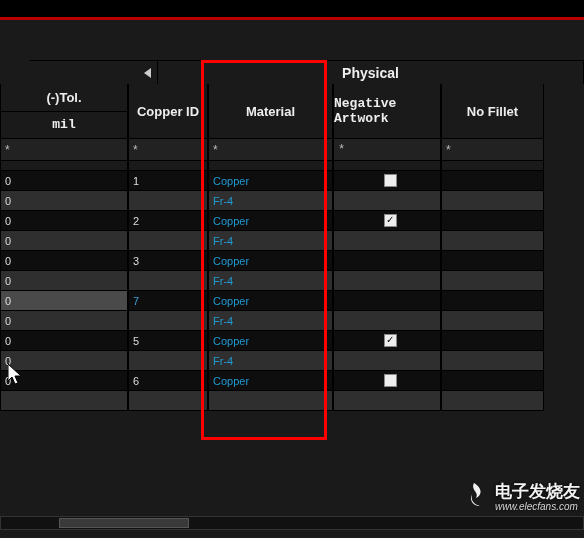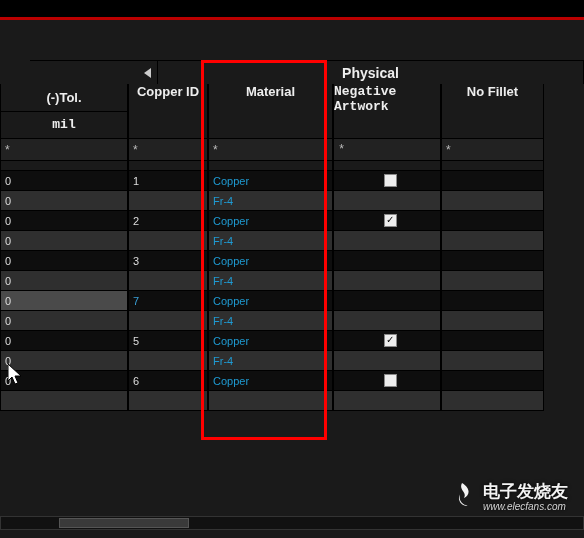--- a/index.html
+++ b/index.html
@@ -5,21 +5,21 @@
   * { box-sizing: border-box; margin: 0; padding: 0; }
   html, body { width: 584px; height: 538px; background: #1a1a1a; font-family: Arial, sans-serif; color: #eee; overflow: hidden; }
   .window { width: 584px; height: 538px; background: #1a1a1a; position: relative; }
   .topbar { height: 20px; background: #000; border-bottom: 3px solid #b00; }
   .content { position: absolute; left: 0; top: 60px; right: 0; bottom: 30px; }
   .group-header-row { display: flex; height: 24px; padding-left: 30px; }
   .gh-spacer { width: 128px; background: #1a1a1a; border-right: 1px solid #000; border-top: 1px solid #000; position: relative; display:flex; align-items:center; justify-content:flex-end; padding-right:6px;}
   .gh-spacer .tri { width:0; height:0; border-top:5px solid transparent; border-bottom:5px solid transparent; border-right:7px solid #ccc; }
   .gh-label { flex: 1; background: #1a1a1a; border-top: 1px solid #000; border-right:1px solid #000; text-align:center; font-weight:bold; font-size:14px; line-height:24px; }
   .header-row { display: flex; }
-  .hcol { background:#1a1a1a; border:1px solid #000; border-top:none; display:flex; align-items:flex-start; justify-content:center; font-weight:bold; font-size:13px; }
+  .hcol { background:#1a1a1a; border:1px solid #000; border-top:none; display:flex; align-items:center; justify-content:center; font-weight:bold; font-size:13px; }
   .col-tol  { width: 128px; }
   .col-lid  { width: 80px; }
   .col-mat  { width: 125px; }
   .col-neg  { width: 108px; font-family: Liberation Mono, monospace; }
   .col-fil  { width: 103px; }
   .filter-row { display:flex; }
   .filter { background:#222; border:1px solid #000; border-top:none; height:22px; display:flex; align-items:center; padding-left:4px; font-size:12px; color:#bbb;}
   .blank-row { display:flex; }
   .blank { background:#1a1a1a; border:1px solid #000; border-top:none; height:10px;}
   .data-rows {}
@@ -29,21 +29,21 @@
   .light { background:#2f2f2f; color:#ddd;}
   .mat-link { color:#1f9bd3; font-weight:normal; cursor:pointer;}
   .chk { width:13px; height:13px; background:#eee; border:1px solid #888; margin:auto; display:flex; align-items:center; justify-content:center; font-size:11px; color:#000; line-height:1;}
   .neg-cell { justify-content:flex-start; padding-left:6px;}
   .selected .col-tol.dcell { background:#4a4a4a; }
   .selected .col-lid.dcell { color:#3aa0d8; }
   .cursor { position:absolute; left:8px; top:364px; pointer-events:none; z-index:50;}
   .red-box { position:absolute; border:3px solid #f00; left:201px; top:60px; width:126px; height:380px; pointer-events:none; z-index:40;}
   .scrollbar { position:absolute; left:0; right:0; bottom:8px; height:14px; background:#111; border:1px solid #333;}
   .thumb { position:absolute; left:58px; top:1px; height:10px; width:130px; background:#3a3a3a; border:1px solid #555;}
-  .watermark { position:absolute; right:16px; bottom:26px; z-index:60; display:flex; align-items:center; gap:6px; opacity:0.95;}
+  .watermark { position:absolute; right:4px; bottom:26px; z-index:60; display:flex; align-items:center; gap:6px; opacity:0.95;}
   .wm-logo { width:30px; height:30px; }
   .wm-text { font-size:17px; color:#fff; font-weight:bold; text-shadow:0 0 4px #000;}
   .wm-sub { font-size:10px; color:#ddd; margin-top:-2px; text-shadow:0 0 3px #000;font-style:italic;}
   .h2row { height:55px;}
   .h2row .col-tol { flex-direction:column;}
   .h2row .col-tol .toplab { height:28px; width:100%; display:flex; align-items:center; justify-content:center; border-bottom:1px solid #000;}
   .h2row .col-tol .botlab { height:27px; width:100%; display:flex; align-items:center; justify-content:center;font-family:Liberation Mono, monospace;}
 </style>
 </head>
 <body>

